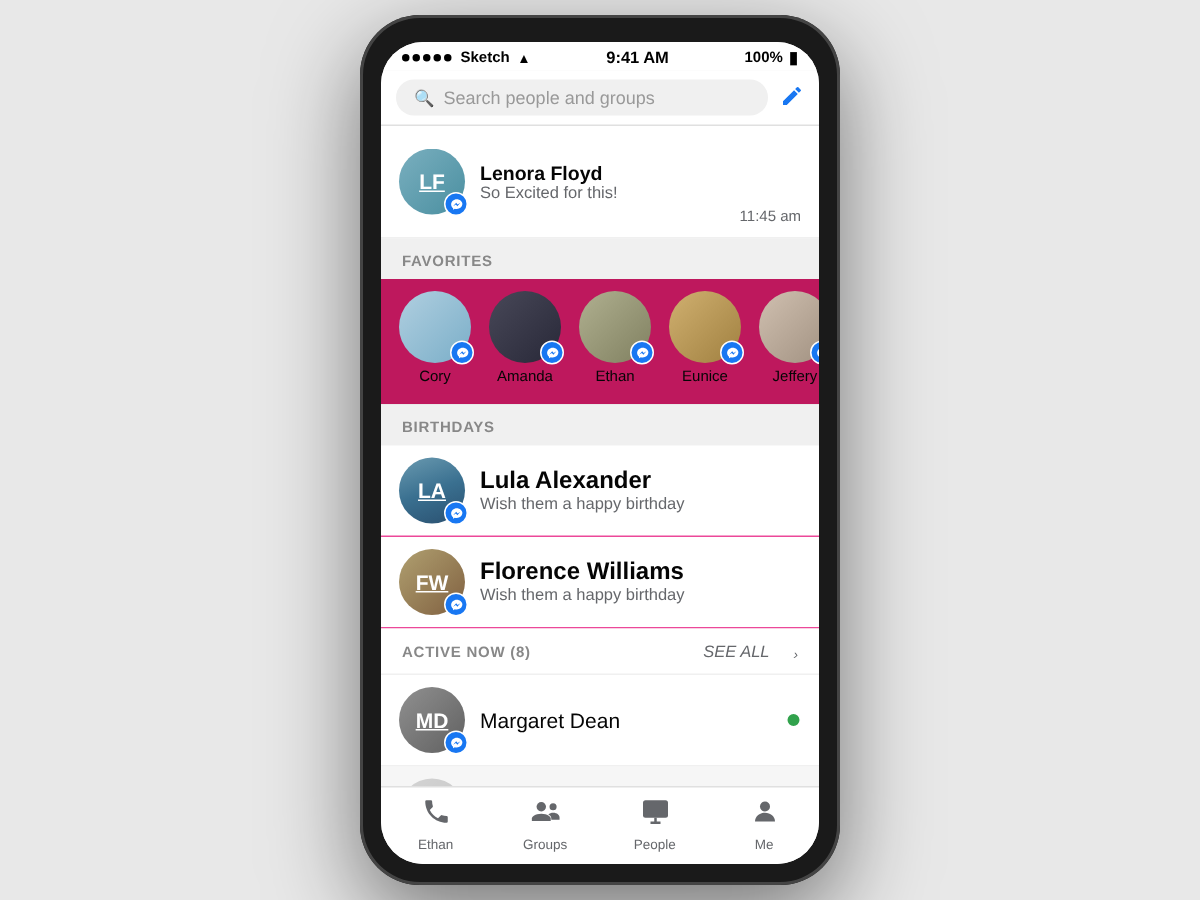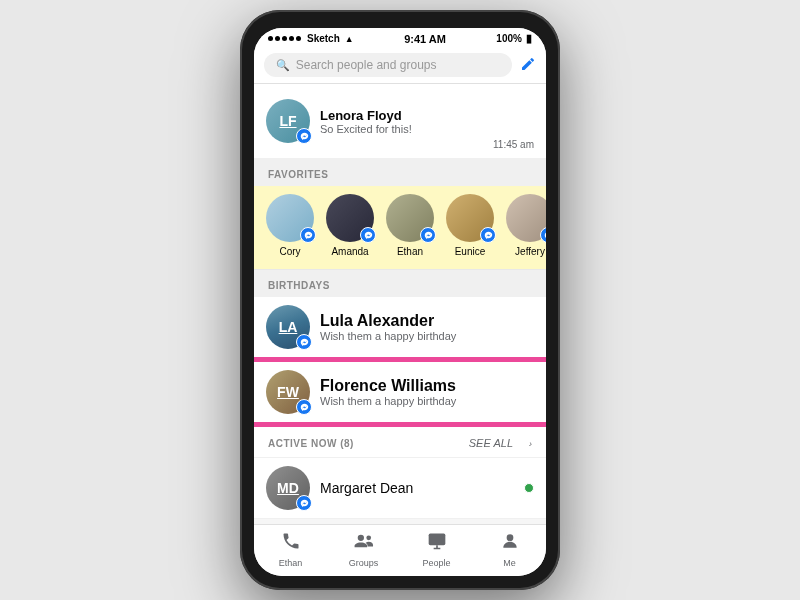--- a/index.html
+++ b/index.html
@@ -142,21 +142,21 @@
       padding: 10px 14px 6px;
       font-size: 10px;
       font-weight: 700;
       color: #888;
       letter-spacing: 0.5px;
       background: #f0f0f0;
     }
 
     
     .favorites-row {
-      background: #fef9c3;
+      background: #be185d;
       padding: 8px 12px 12px;
       display: flex;
       gap: 12px;
       overflow-x: auto;
       border-bottom: 1px solid #e8e8e8;
     }
     .favorites-row::-webkit-scrollbar { display: none; }
     .fav-item {
       display: flex;
       flex-direction: column;
@@ -178,21 +178,21 @@
     }
     .fav-name { font-size: 10px; color: #050505; text-align: center; }
 
     
     .birthday-item {
       background: #fff;
       display: flex;
       align-items: center;
       padding: 8px 12px;
       gap: 10px;
-      border-bottom: 5px solid #ec4899;
+      border-bottom: 1px solid #ec4899;
       justify-content: flex-end;
     }
     .birthday-text-wrap { flex: 1; }
     .birthday-name { font-size: 16px; font-weight: 600; color: #050505; }
     .birthday-sub { font-size: 11px; color: #65676b; }
 
     
     .active-header {
       background: #fff;
       display: flex;

